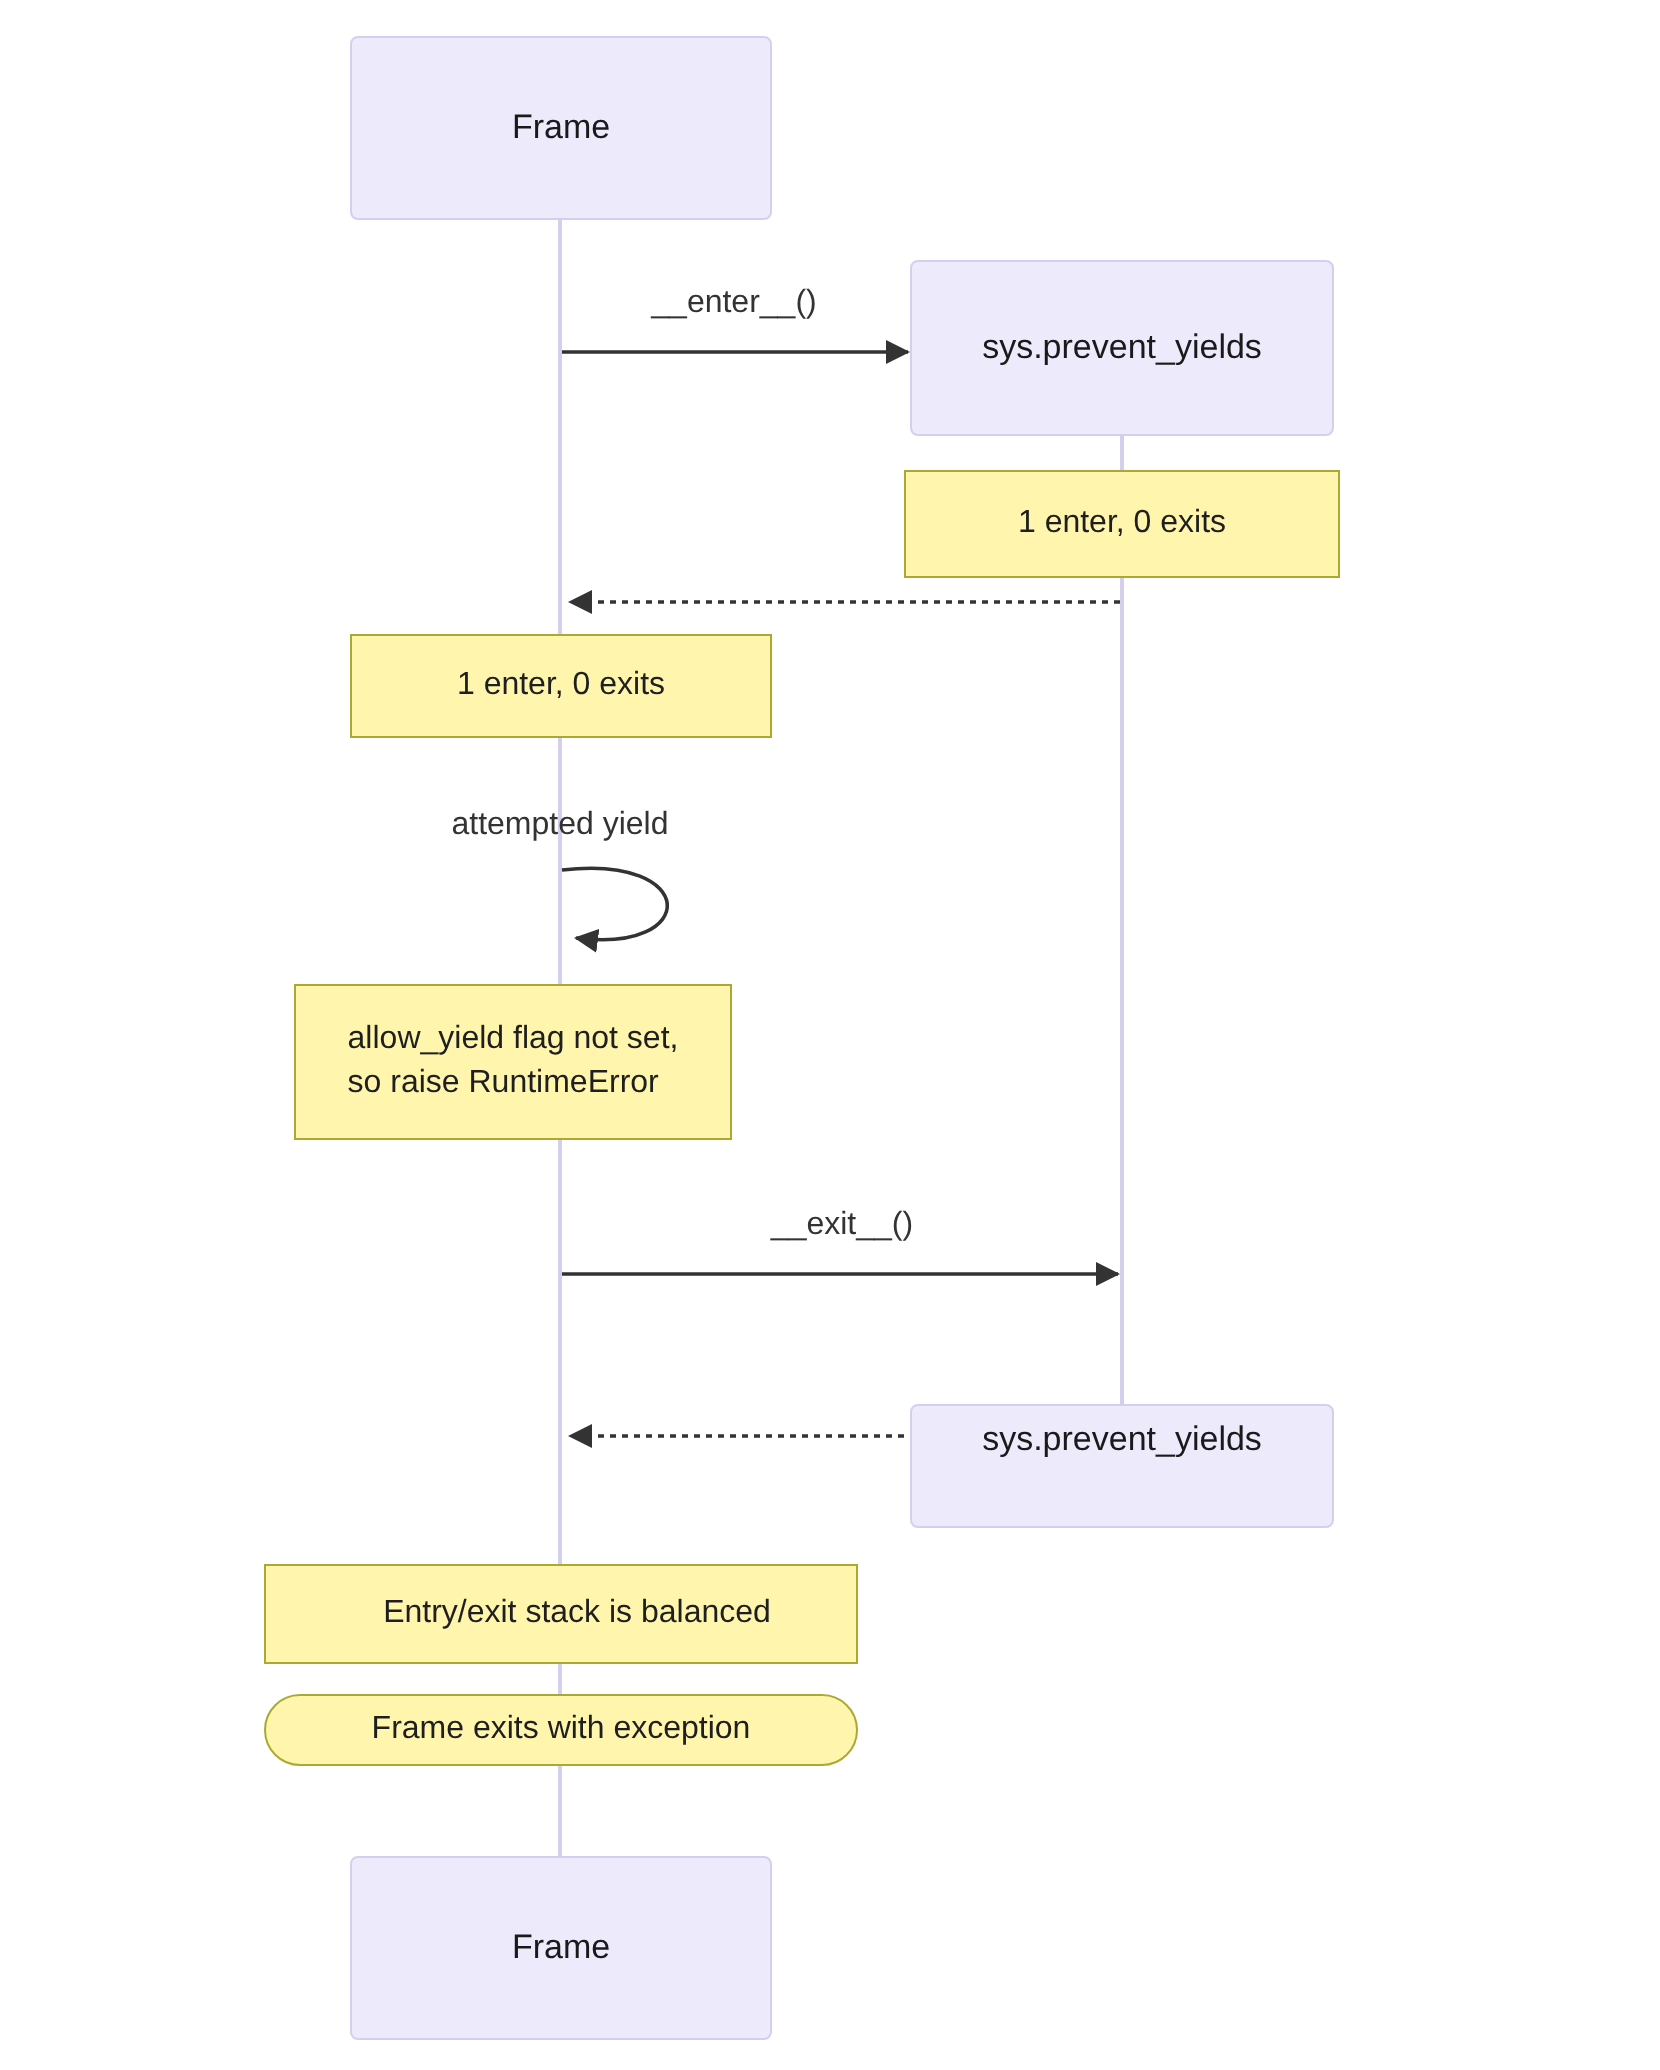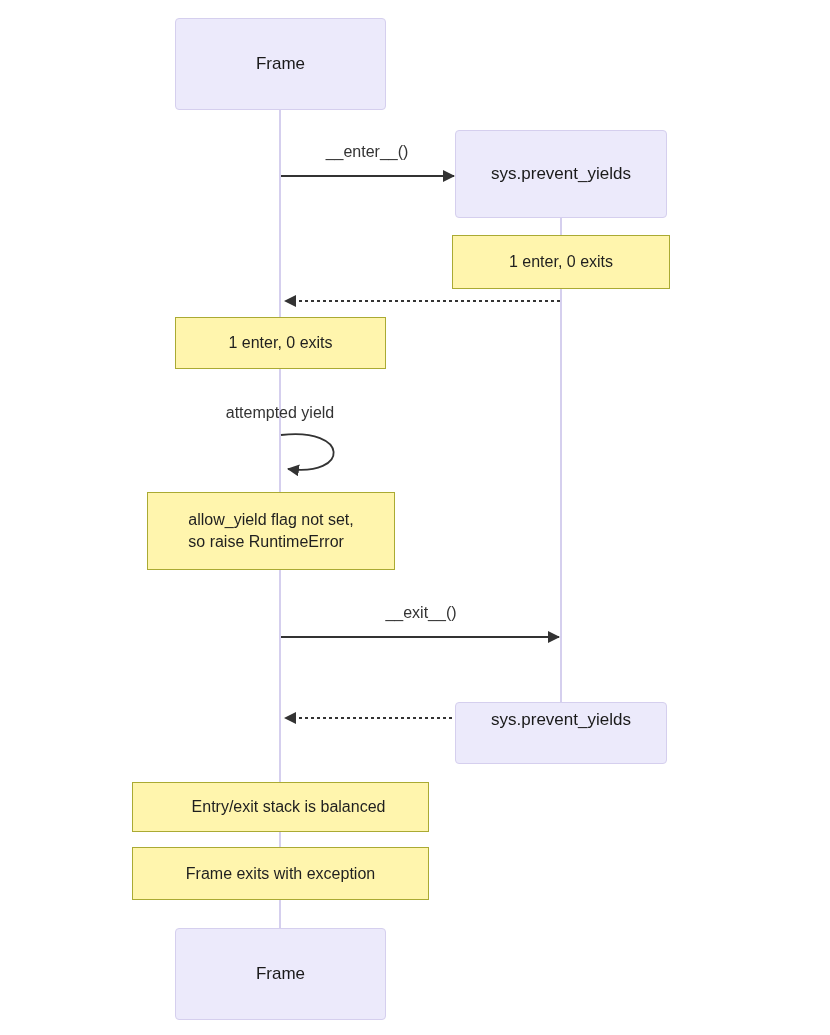--- a/index.html
+++ b/index.html
@@ -56,21 +56,21 @@
   <div class="msg-label" style="left:280px;top:143px;width:174px;">__enter__()</div>
 
   <div class="msg-label" style="left:180px;top:404px;width:200px;text-align:center;">attempted yield</div>
 
   <div class="msg-label" style="left:281px;top:604px;width:280px;">__exit__()</div>
 
   <div class="note" style="left:452px;top:235px;width:218px;height:54px;">1 enter, 0 exits</div>
 
   <div class="note" style="left:175px;top:317px;width:211px;height:52px;">1 enter, 0 exits</div>
 
-  <div class="note" style="left:147px;top:492px;width:248px;height:78px;">allow_yield flag not set,
+  <div class="note" style="left:147px;top:492px;width:219px;height:78px;">allow_yield flag not set,
 so raise RuntimeError</div>
 
 
   <div class="note" style="left:132px;top:782px;width:297px;height:50px;padding-left:16px;">Entry/exit stack is balanced</div>
 
-  <div class="note" style="left:132px;top:847px;width:297px;height:53px;">Frame exits with exception</div>
+  <div class="note" style="left:132px;top:847px;width:297px;height:36px;border-radius:18px;">Frame exits with exception</div>
 
 </div>
 
 </body></html>

